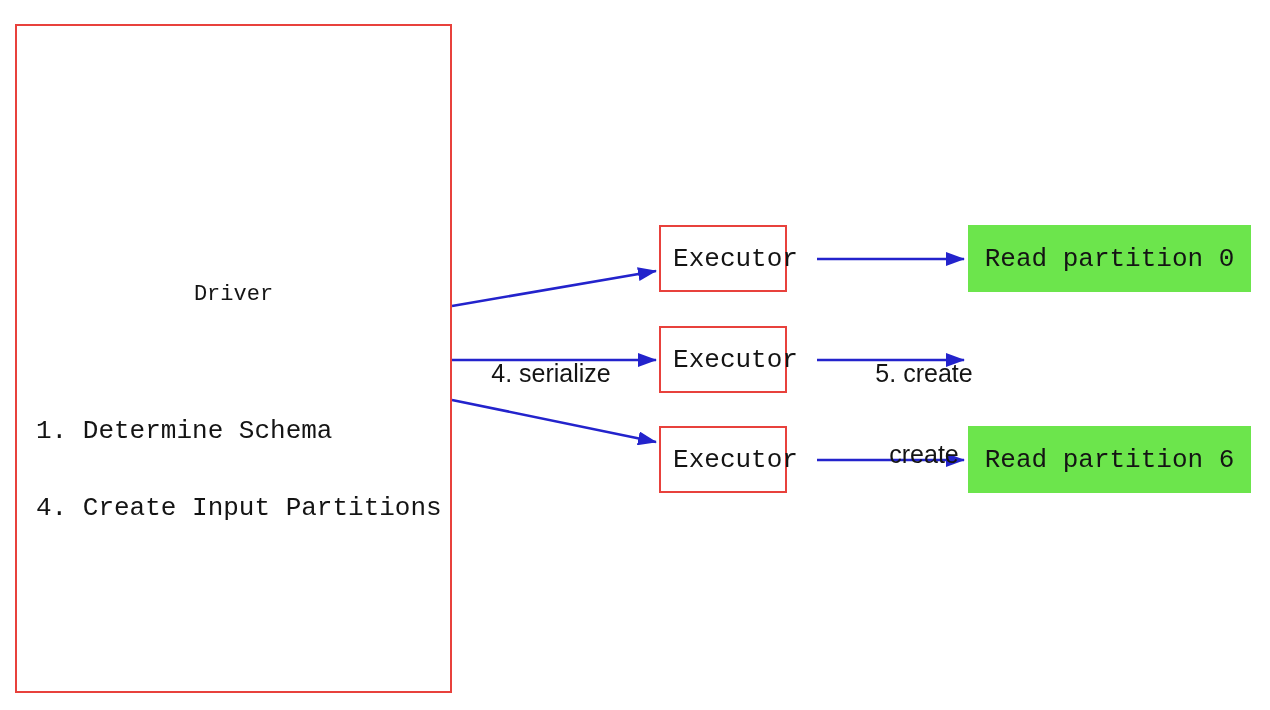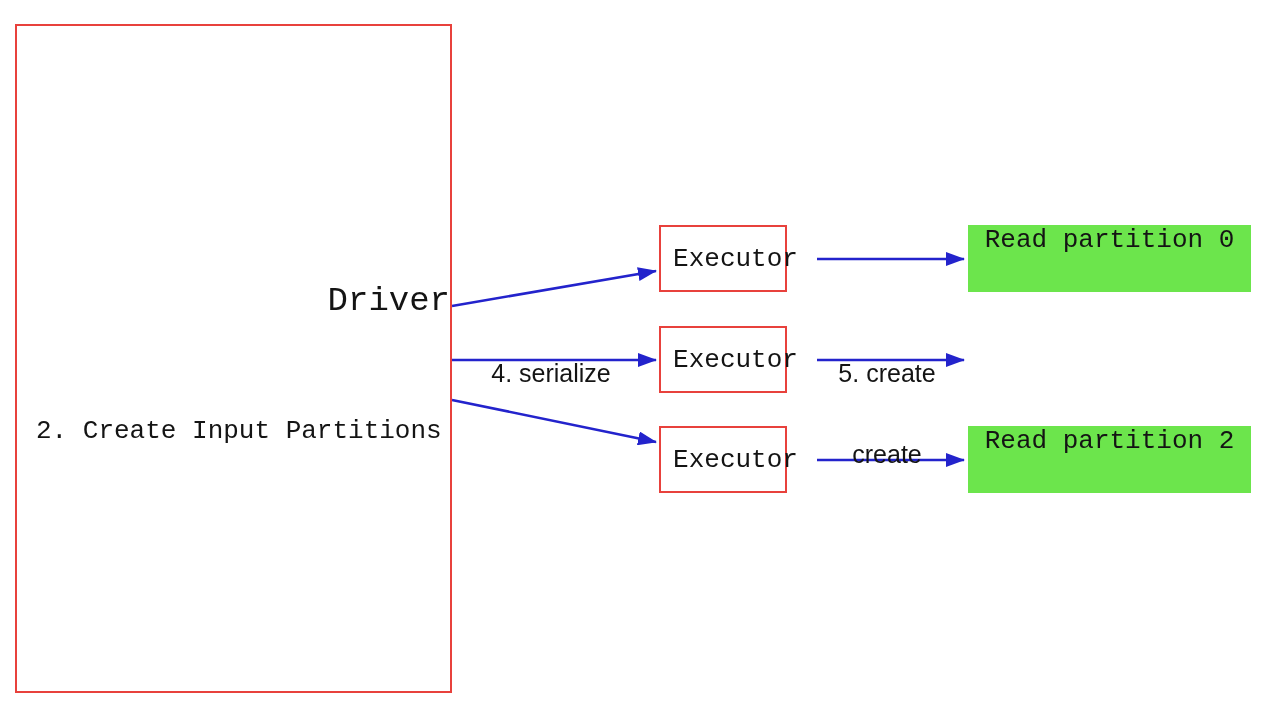--- a/index.html
+++ b/index.html
@@ -39,22 +39,22 @@
     width: 437px;
     height: 669px;
     border: 2px solid var(--box-border-red);
     background: var(--background);
   }
   .driver-title {
     position: absolute;
     top: 256px;
     left: 0;
     width: 100%;
-    text-align: right;
-    font-size: 34px;
+    text-align: center;
+    font-size: 22px;
     letter-spacing: 0;
     white-space: pre;
   }
   .driver-steps {
     position: absolute;
     top: 342px;
     left: 19px;
     font-size: 26px;
     line-height: 25.5px;
     white-space: pre;
@@ -73,41 +73,42 @@
     white-space: pre;
     padding-left: 25px;
   }
   .partition-box {
     position: absolute;
     left: 968px;
     width: 283px;
     height: 67px;
     background: var(--partition-green);
     display: flex;
+    align-items: center;
     justify-content: center;
     font-size: 26px;
     white-space: pre;
   }
   .row-0 { top: 225px; }
   .row-1 { top: 326px; }
   .row-2 { top: 426px; }
 
   .edge-label {
     position: absolute;
     top: 306px;
     transform: translateX(-50%);
     text-align: center;
     font-family: Liberation Sans, sans-serif;
     font-size: 25px;
     line-height: 27px;
     color: var(--text);
     white-space: pre;
   }
   .edge-label-serialize { left: 551px; }
-  .edge-label-reader { left: 887px; }
+  .edge-label-reader { left: 924px; }
 </style>
 </head>
 <body>
 
 <div class="canvas">
 
   <svg class="arrows-layer" viewBox="0 0 1270 710" xmlns="http://www.w3.org/2000/svg">
     <defs>
       <marker id="arrowhead" markerUnits="userSpaceOnUse" markerWidth="19" markerHeight="14" viewBox="0 0 19 14" refX="18" refY="7" orient="auto">
         <path class="arrowhead-path" d="M0,0 L19,7 L0,14 Z"></path>
@@ -117,39 +118,40 @@
     <line x1="452" y1="360" x2="656" y2="360" marker-end="url(#arrowhead)"></line>
     <line x1="452" y1="400" x2="656" y2="442" marker-end="url(#arrowhead)"></line>
     <line x1="817" y1="259" x2="964" y2="259" marker-end="url(#arrowhead)"></line>
     <line x1="817" y1="360" x2="964" y2="360" marker-end="url(#arrowhead)"></line>
     <line x1="817" y1="460" x2="964" y2="460" marker-end="url(#arrowhead)"></line>
   </svg>
 
   <div class="driver-box">
     <div class="driver-title">Driver</div>
     <div class="driver-steps">
-      <div>2. Create Input Partitions</div>
+      <div>1. Determine Schema</div>
+      <div>4. Create Input Partitions</div>
     </div>
   </div>
 
   <div class="executor-box row-0">
     <span>Executor</span>
   </div>
   <div class="executor-box row-1">
     <span>Executor</span>
   </div>
   <div class="executor-box row-2">
     <span>Executor</span>
   </div>
 
   <div class="partition-box row-0">
     <span>Read partition 0</span>
   </div>
   <div class="partition-box row-2">
-    <span>Read partition 2</span>
+    <span>Read partition 6</span>
   </div>
 
   <div class="edge-label edge-label-serialize">
     <div>4. serialize</div>
   </div>
   <div class="edge-label edge-label-reader">
     <div>5. create</div>
     <div>create</div>
   </div>
 

